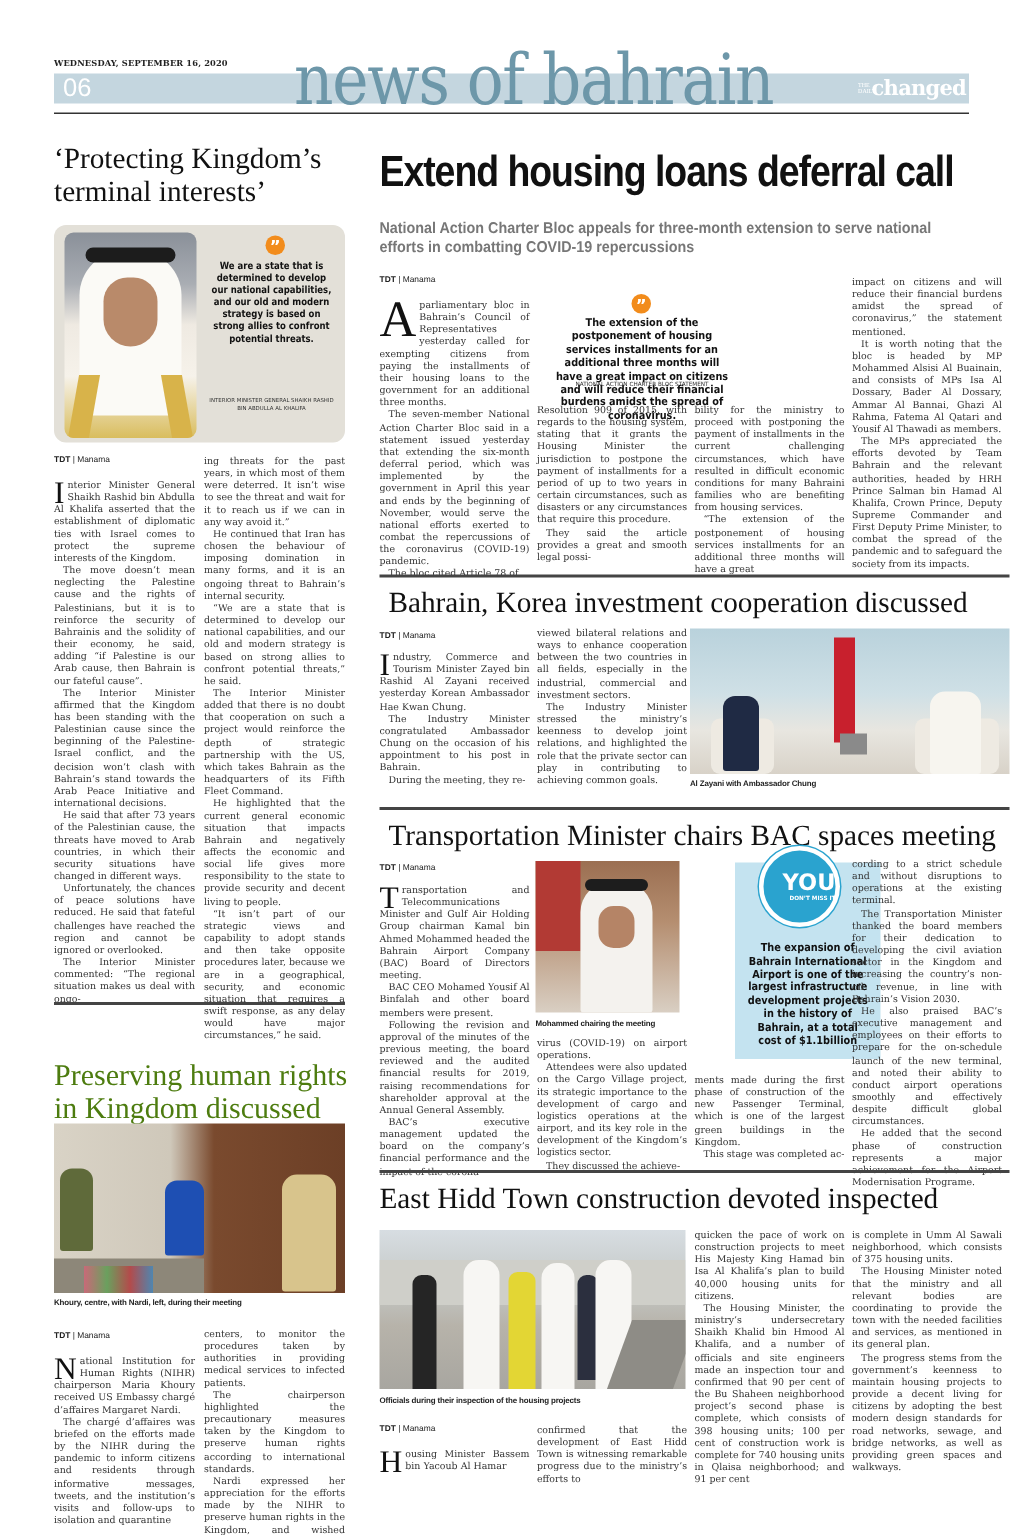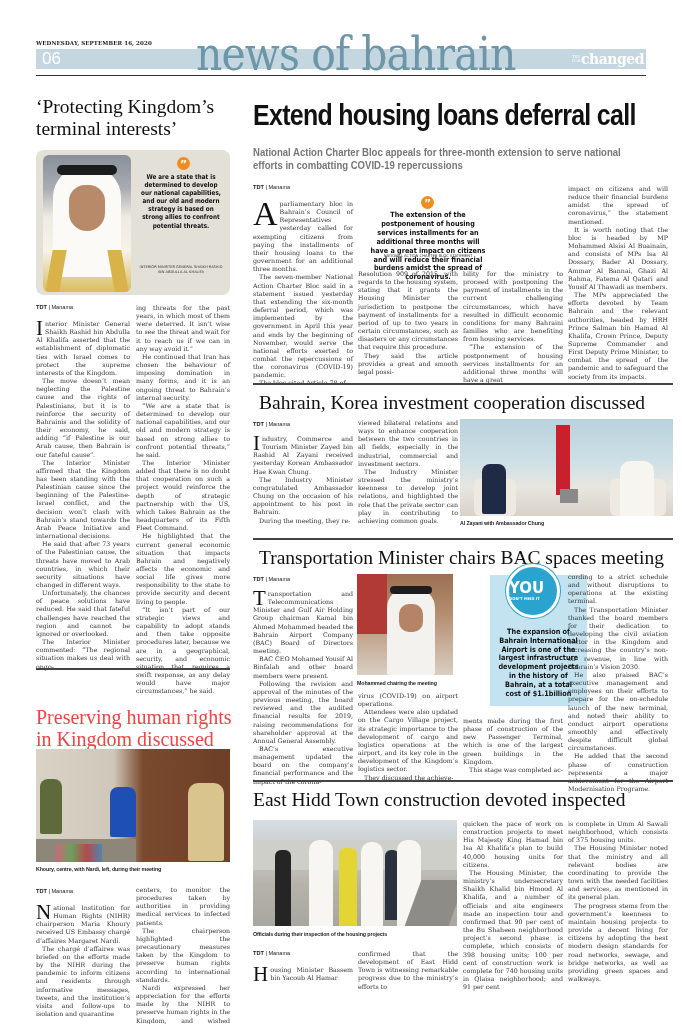--- a/index.html
+++ b/index.html
@@ -35,35 +35,35 @@
   .byline { font-size: 5.6px; font-family: "Liberation Sans", sans-serif; color: #222; }
   .byline b { font-weight: bold; }
   .body { font-size: 6.3px; line-height: 8.15px; color: #333; text-align: justify; font-family: "DejaVu Serif", serif; hyphens: auto; }
   .body p { text-indent: 6px; }
   .body p.first { text-indent: 0; }
   .dropcap { float: left; font-size: 21px; line-height: 15px; margin: 1px 2px 0 0; font-family: "Liberation Serif", serif; color: #111; }
 
   .rule { height: 1px; background: #666; }
   .rule.thick { height: 1.5px; background: #444; }
 
-  .h-pres { left: 36px; top: 706px; width: 200px; font-size: 20px; line-height: 22px; color: #ef4444; font-family: "Liberation Serif", serif; }
+  .h-pres { left: 36px; top: 706px; width: 200px; font-size: 20px; line-height: 22px; color: #4d7c0f; font-family: "Liberation Serif", serif; }
   .photo { overflow: hidden; position: absolute; }
   .caption { font-size: 5.3px; font-family: "Liberation Sans", sans-serif; font-weight: bold; color: #222; letter-spacing: -0.1px; }
 
   
   .h-main { left: 253px; top: 98px; font-size: 29px; line-height: 34px; font-weight: bold; color: #111; font-family: "Liberation Sans", sans-serif; letter-spacing: -0.8px; transform: scaleX(0.86); transform-origin: left top; white-space: nowrap; }
   .deck { left: 253px; top: 146px; width: 420px; font-size: 10.4px; line-height: 13px; color: #777; font-weight: bold; font-family: "Liberation Sans", sans-serif; transform: scaleX(0.92); transform-origin: left top; }
   .qicon-mid { left: 421px; top: 196px; }
   .quote-mid { left: 360px; top: 211px; width: 136px; text-align: center; font-size: 7.2px; line-height: 8.9px; font-weight: bold; color: #111; font-family: "DejaVu Sans", sans-serif; transform: scaleX(0.9); transform-origin: center top; }
   .quote-mid-attr { left: 360px; top: 253px; width: 136px; text-align: center; font-size: 3.8px; text-transform: uppercase; font-family: "DejaVu Sans", sans-serif; color: #333; }
 
   .h-sec { font-size: 19.5px; line-height: 22px; color: #111; font-family: "Liberation Serif", serif; white-space: nowrap; }
 
   .you-box { left: 490px; top: 575px; width: 97px; height: 131px; background: #c4e3f0; }
-  .you-circle { left: 506px; top: 564px; width: 54px; height: 54px; border-radius: 50%; background: #2aa3cf; border: 3px solid #fff; box-shadow: 0 0 0 1px #2aa3cf; display: flex; flex-direction: column; align-items: flex-start; justify-content: center; color: #fff; }
+  .you-circle { left: 506px; top: 564px; width: 54px; height: 54px; border-radius: 50%; background: #2aa3cf; border: 3px solid #fff; box-shadow: 0 0 0 1px #2aa3cf; display: flex; flex-direction: column; align-items: flex-end; justify-content: center; color: #fff; }
   .you-circle .you { font-size: 15px; font-weight: bold; font-family: "DejaVu Sans", sans-serif; line-height: 15px; }
   .you-circle .dm { font-size: 3.8px; font-weight: bold; font-family: "DejaVu Sans", sans-serif; }
   .you-text { left: 492px; top: 628px; width: 93px; text-align: center; font-size: 7.4px; line-height: 8.8px; font-weight: bold; color: #111; font-family: "DejaVu Sans", sans-serif; transform: scaleX(0.88); transform-origin: center top; }
 </style>
 </head>
 <body>
 
 <div class="abs date">WEDNESDAY, SEPTEMBER 16, 2020</div>
 <div class="abs band"></div>
 <div class="abs pagenum">06</div>

